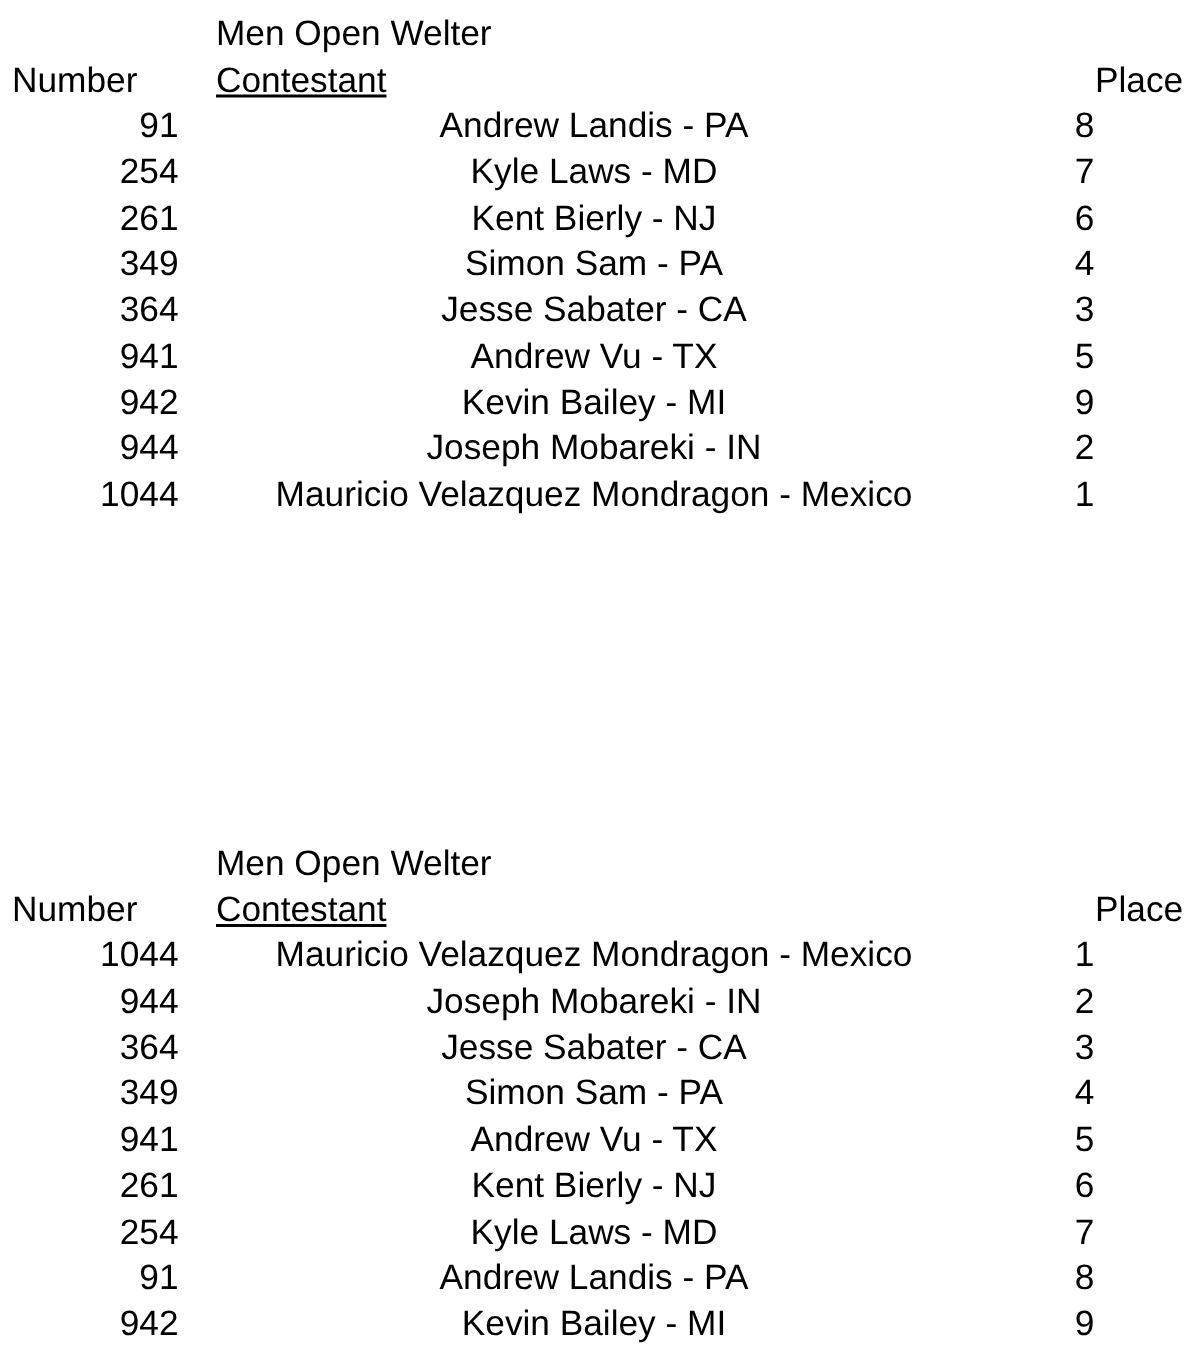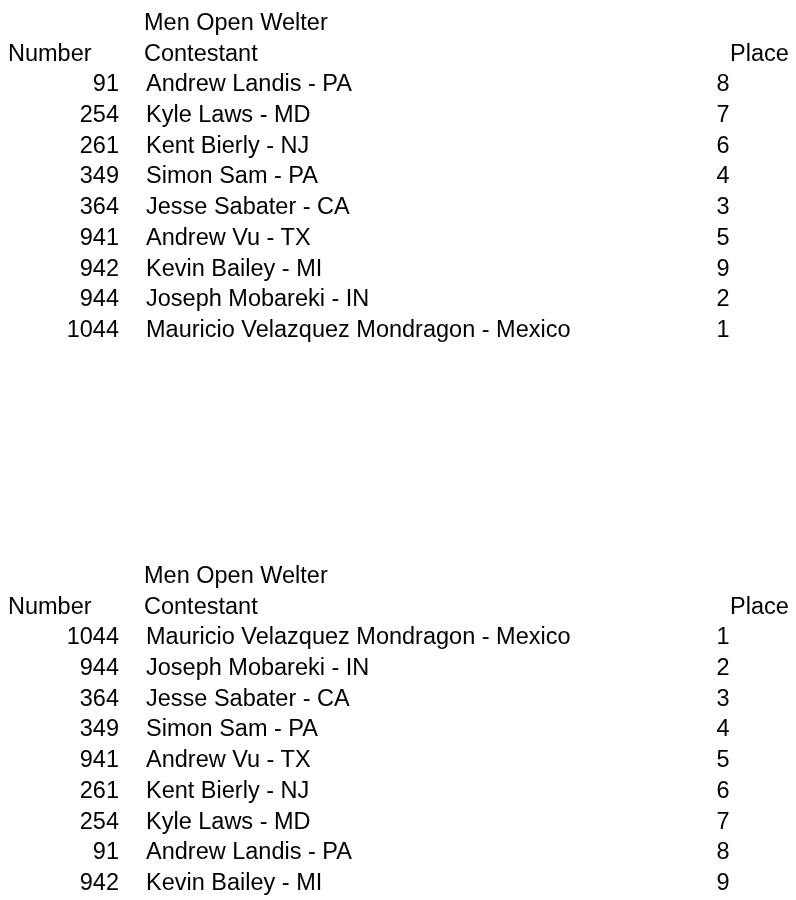--- a/index.html
+++ b/index.html
@@ -32,36 +32,37 @@
       left: 144px;
       top: 0;
     }
     .h-number {
       position: absolute;
       left: 8px;
     }
     .h-contestant {
       position: absolute;
       left: 144px;
+      text-decoration: underline;
     }
     .h-place {
       position: absolute;
       left: 730px;
     }
     .c-number {
       position: absolute;
       left: 19px;
       width: 100px;
       text-align: right;
     }
     .c-contestant {
       position: absolute;
       left: 146px;
       width: 500px;
-      text-align: left;
+      text-align: center;
     }
     .c-place {
       position: absolute;
       left: 693px;
       width: 60px;
       text-align: center;
     }
   </style>
 </head>
 <body>

